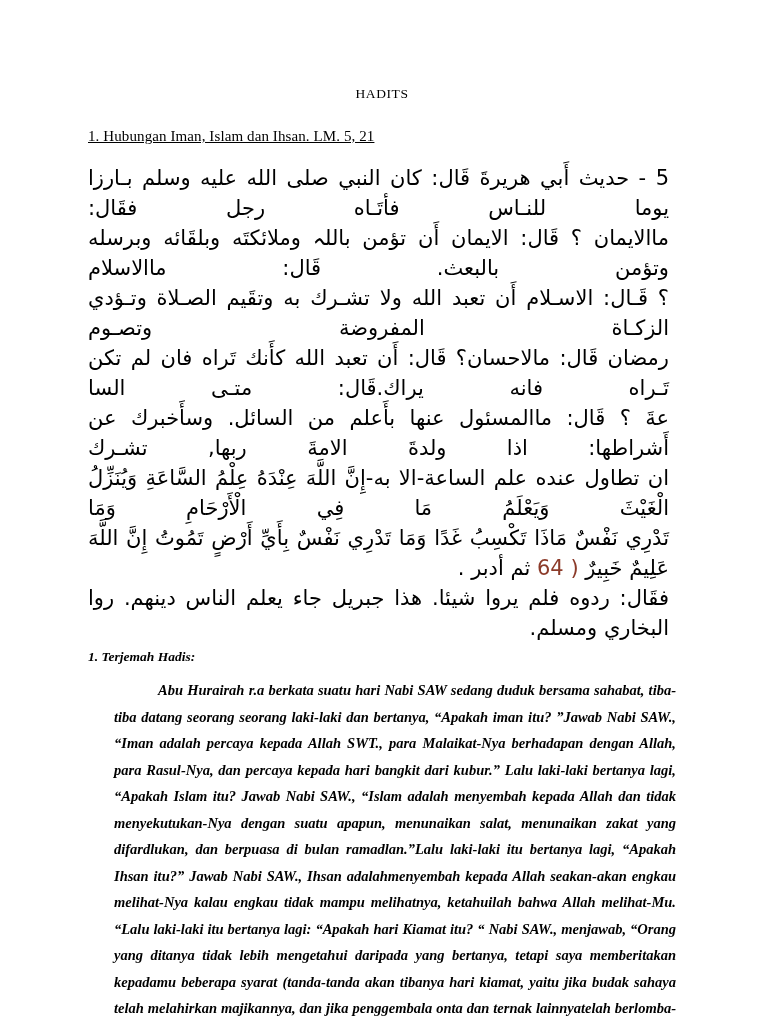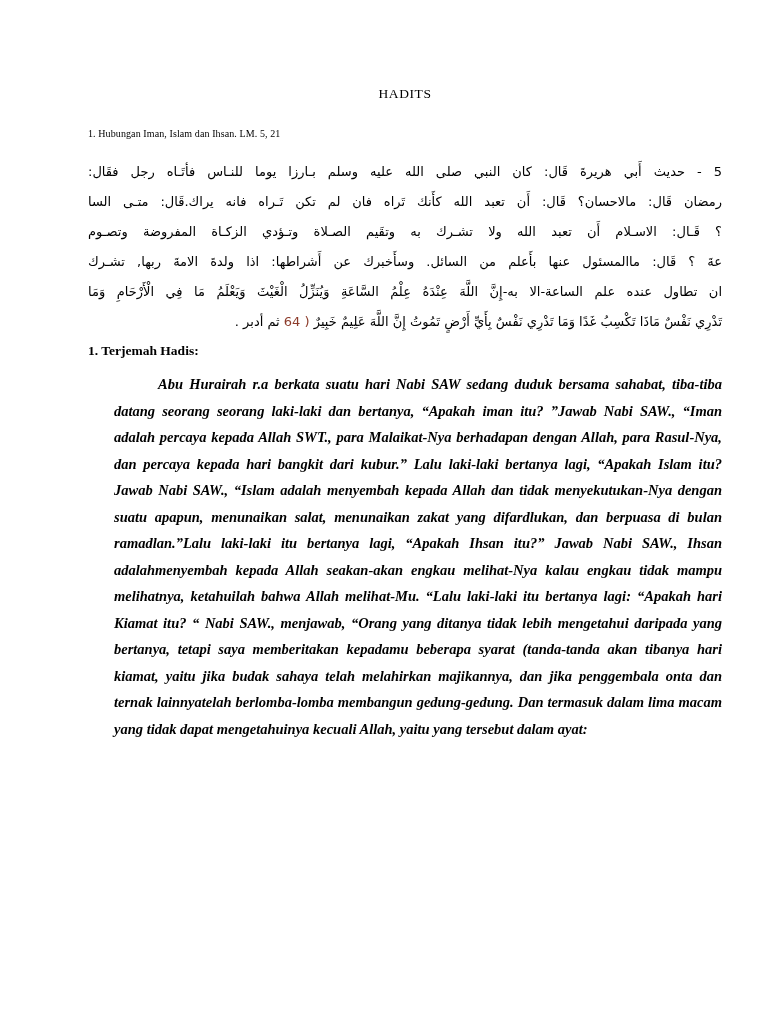--- a/index.html
+++ b/index.html
@@ -14,49 +14,50 @@
     font-family: "Liberation Serif", "DejaVu Serif", serif;
     color: #000000;
   }
 
   .page {
     position: relative;
     width: 768px;
     height: 1024px;
     background: #ffffff;
     box-sizing: border-box;
-    padding: 86px 46px 0 88px;
+    padding: 86px 92px 0 88px;
   }
 
   
   .doc-title {
     text-align: center;
     font-family: "Liberation Serif", "DejaVu Serif", serif;
     font-size: 13.5px;
     letter-spacing: 0.6px;
     margin: 0 0 26px 0;
     font-weight: normal;
   }
 
   
   .section-line {
-    font-size: 10px;
+    font-size: 15px;
     margin: 0 0 18px 0;
     letter-spacing: 0.1px;
+    text-decoration: underline;
   }
 
   
   .arabic-block {
     direction: rtl;
     text-align: justify;
     text-align-last: justify;
     font-family: "DejaVu Sans", "Liberation Sans", sans-serif;
-    font-size: 13px;
+    font-size: 21px;
     line-height: 30px;
-    margin: 0 0 6px 0;
+    margin: 0 7px 6px 0;
     unicode-bidi: plaintext;
   }
   .arabic-block p {
     margin: 0;
     direction: rtl;
     text-align: justify;
     text-align-last: justify;
   }
   .arabic-block p.last-ar {
     text-align-last: right;
@@ -66,20 +67,21 @@
   }
   .ayat-num {
     color: #8c3b2a;
   }
 
   
   .sub-heading {
     font-size: 13.5px;
     font-weight: bold;
     margin: 2px 0 12px 0;
+    font-style: italic;
   }
 
   
   .translation {
     font-style: italic;
     font-weight: bold;
     font-size: 14.5px;
     line-height: 26.5px;
     text-align: justify;
     margin: 0;
@@ -98,25 +100,27 @@
 <body>
 
 <div class="page">
 
   <h1 class="doc-title">HADITS</h1>
 
   <div class="section-line">1. Hubungan Iman, Islam dan Ihsan. LM. 5,  21</div>
 
   <div class="arabic-block">
     <p>5 - حديث أَبي هريرةَ قَال: كان النبي صلى الله عليه وسلم بـارزا يوما للنـاس فأتَـاه رجل فقَال:</p>
+    <p>ماالايمان ؟ قَال: الايمان أَن تؤمن باللہ وملائكتَه وبلقَائه وبرسله وتؤمن بالبعث. قَال: ماالاسلام</p>
+    <p>؟ قَـال: الاسـلام أَن تعبد الله ولا تشـرك به  وتقَيم الصـلاة وتـؤدي الزكـاة المفروضة وتصـوم</p>
     <p>رمضان قَال: مالاحسان؟ قَال: أَن تعبد الله كأَنك تَراه فان لم تكن تَـراه فانه يراك.قَال: متـى السا</p>
-    <p>؟ قَـال: الاسـلام أَن تعبد الله ولا تشـرك به  وتقَيم الصـلاة وتـؤدي الزكـاة المفروضة وتصـوم</p>
     <p>عةَ ؟ قَال: ماالمسئول عنها بأَعلم من السائل. وسأَخبرك عن أَشراطها: اذا ولدةَ الامةَ ربها, تشـرك</p>
     <p><span>ان تطاول عنده علم الساعة-الا به-</span><span class="ayat">إِنَّ اللَّهَ عِنْدَهُ عِلْمُ السَّاعَةِ وَيُنَزِّلُ الْغَيْثَ وَيَعْلَمُ مَا فِي الْأَرْحَامِ وَمَا</span></p>
     <p class="last-ar"><span class="ayat">تَدْرِي نَفْسٌ مَاذَا تَكْسِبُ غَدًا وَمَا تَدْرِي نَفْسٌ بِأَيِّ أَرْضٍ تَمُوتُ إِنَّ اللَّهَ عَلِيمٌ خَبِيرٌ</span> <span class="ayat-num">( 64</span> <span>ثم أدبر .</span></p>
+    <p class="last-ar">فقَال: ردوه فلم يروا شيئا. هذا جبريل جاء يعلم الناس دينهم. روا البخاري ومسلم.</p>
   </div>
 
   <div class="sub-heading">1. Terjemah Hadis:</div>
 
   <div class="translation">
     <p><span class="indent-first"></span><span>Abu Hurairah r.a berkata suatu hari Nabi SAW sedang duduk bersama sahabat, tiba-tiba datang seorang seorang laki-laki dan bertanya, “Apakah iman itu? ”Jawab Nabi SAW., “Iman adalah percaya kepada Allah SWT., para Malaikat-Nya berhadapan dengan Allah, para Rasul-Nya, dan percaya kepada hari bangkit dari kubur.” Lalu laki-laki bertanya lagi, “Apakah Islam itu? Jawab Nabi SAW., “Islam adalah menyembah kepada Allah dan tidak menyekutukan-Nya dengan suatu apapun, menunaikan salat, menunaikan zakat yang difardlukan, dan berpuasa di bulan ramadlan.”Lalu laki-laki itu bertanya lagi, “Apakah Ihsan itu?” Jawab Nabi SAW., Ihsan adalahmenyembah kepada Allah seakan-akan engkau melihat-Nya kalau engkau tidak mampu melihatnya, ketahuilah bahwa Allah melihat-Mu. “Lalu laki-laki itu bertanya lagi: “Apakah hari Kiamat itu? “ Nabi SAW., menjawab, “Orang yang ditanya tidak lebih mengetahui daripada yang bertanya, tetapi saya memberitakan kepadamu beberapa syarat (tanda-tanda akan tibanya hari kiamat, yaitu jika budak sahaya telah melahirkan majikannya, dan jika penggembala onta dan ternak lainnyatelah berlomba-lomba membangun gedung-gedung. Dan termasuk dalam lima macam yang tidak dapat mengetahuinya kecuali Allah, yaitu yang tersebut dalam ayat:</span></p>
 
   </div>
 
 </div>

